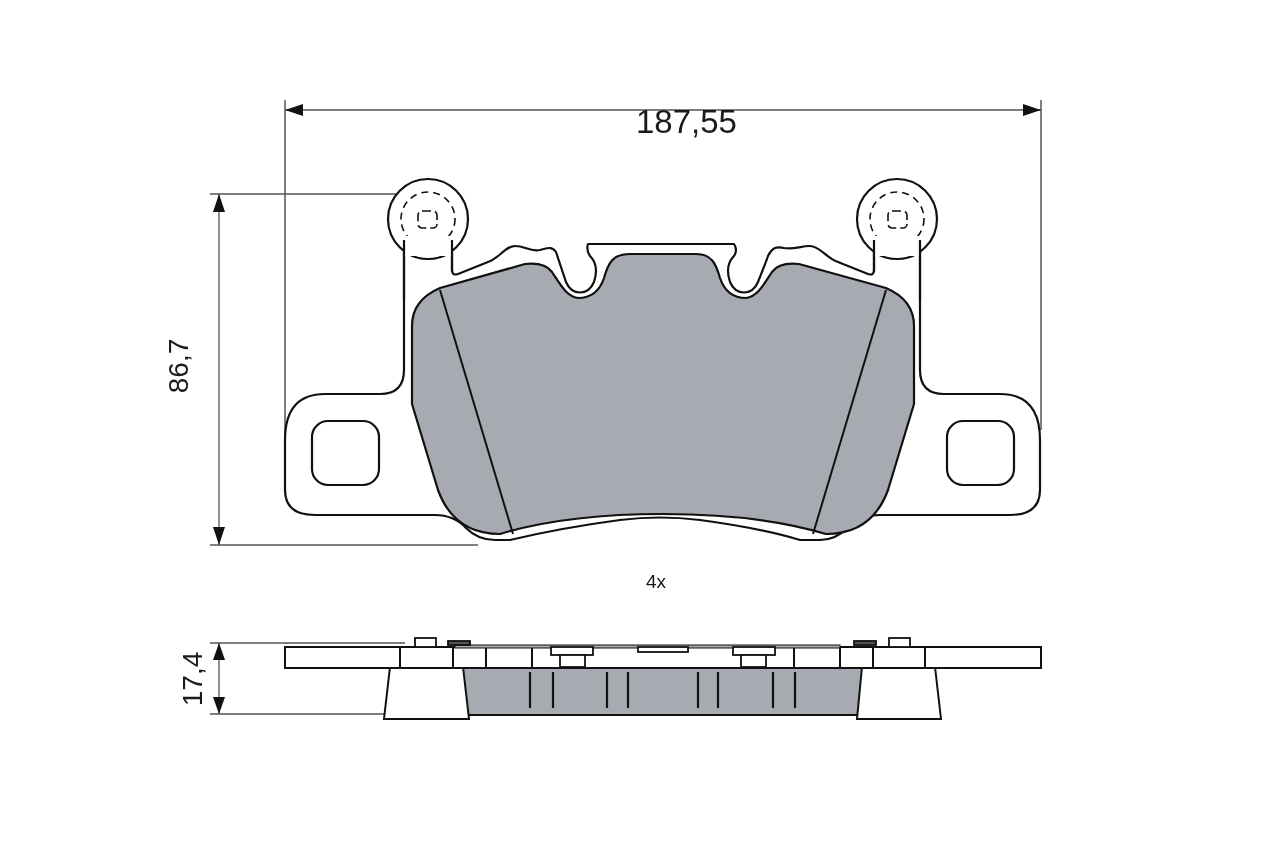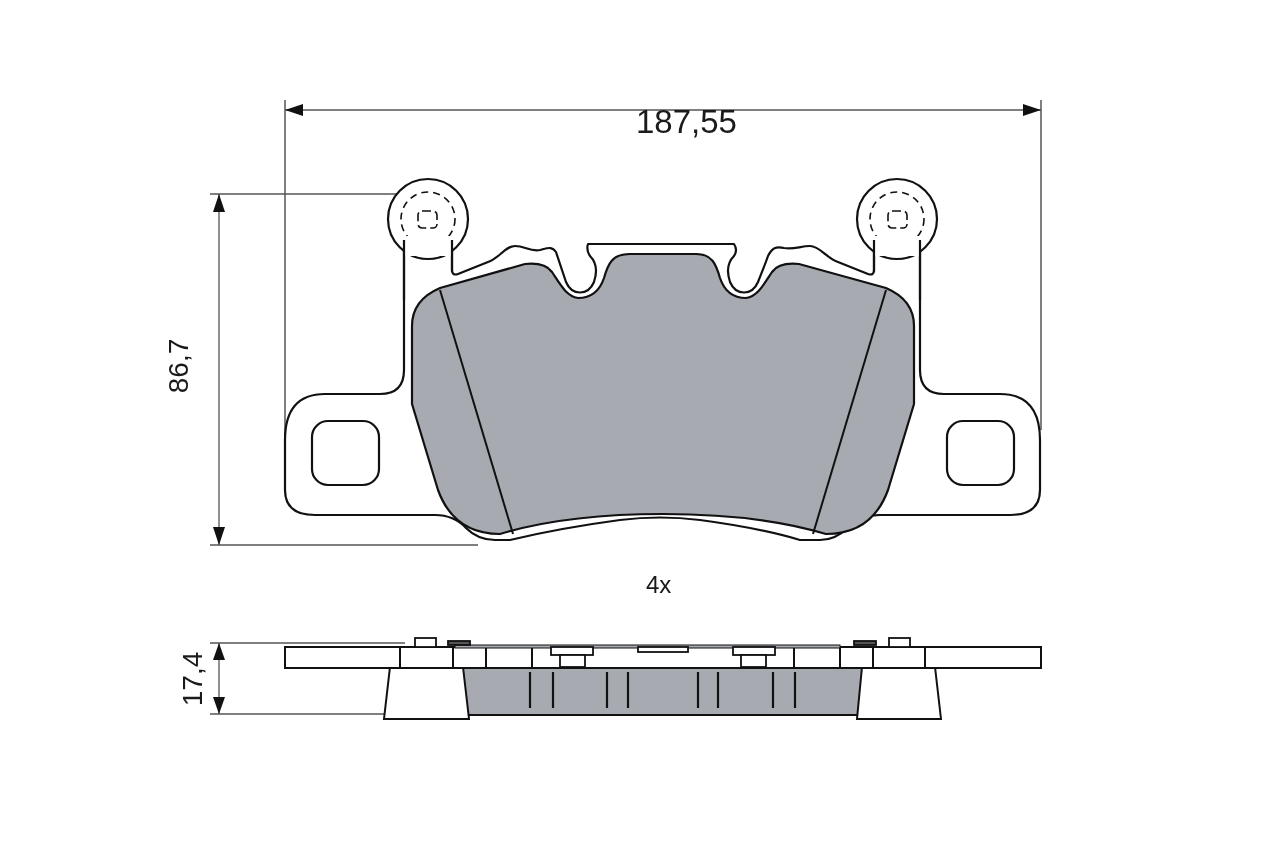--- a/index.html
+++ b/index.html
@@ -1,21 +1,21 @@
 <!DOCTYPE html>
 <html><head>
   <meta charset="utf-8">
   <style>
     html, body { margin: 0; padding: 0; background: #ffffff; }
     body { width: 1280px; height: 853px; position: relative; overflow: hidden; }
     #drawing { position: absolute; left: 0; top: 0; width: 1280px; height: 853px; }
     .lbl { position: absolute; font-family: "Liberation Sans", sans-serif; color: #1a1a1a; white-space: nowrap; }
     .dim-top { left: 636px; top: 81px; font-size: 33px; margin-top: 22px; }
     .dim-left { left: 152px; top: 350px; font-size: 28px; transform: rotate(-90deg); transform-origin: center; }
-    .qty { left: 646px; top: 571px; font-size: 24px; }
+    .qty { left: 646px; top: 571px; font-size: 19px; }
     .dim-thick { left: 166px; top: 663px; font-size: 28px; transform: rotate(-90deg); transform-origin: center; }
   </style>
 </head>
 <body>
 
 <svg id="drawing" viewBox="0 0 1280 853" xmlns="http://www.w3.org/2000/svg">
 
   <g stroke="#555" stroke-width="1.5" fill="none">
     <line x1="285" y1="100" x2="285" y2="470"></line>
     <line x1="1041" y1="100" x2="1041" y2="430"></line>

